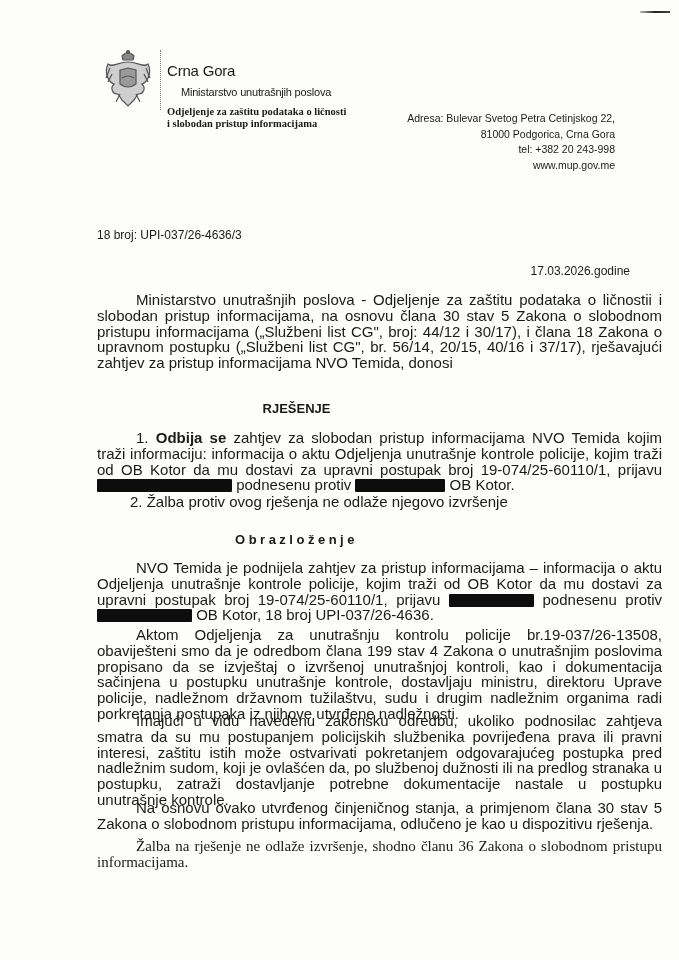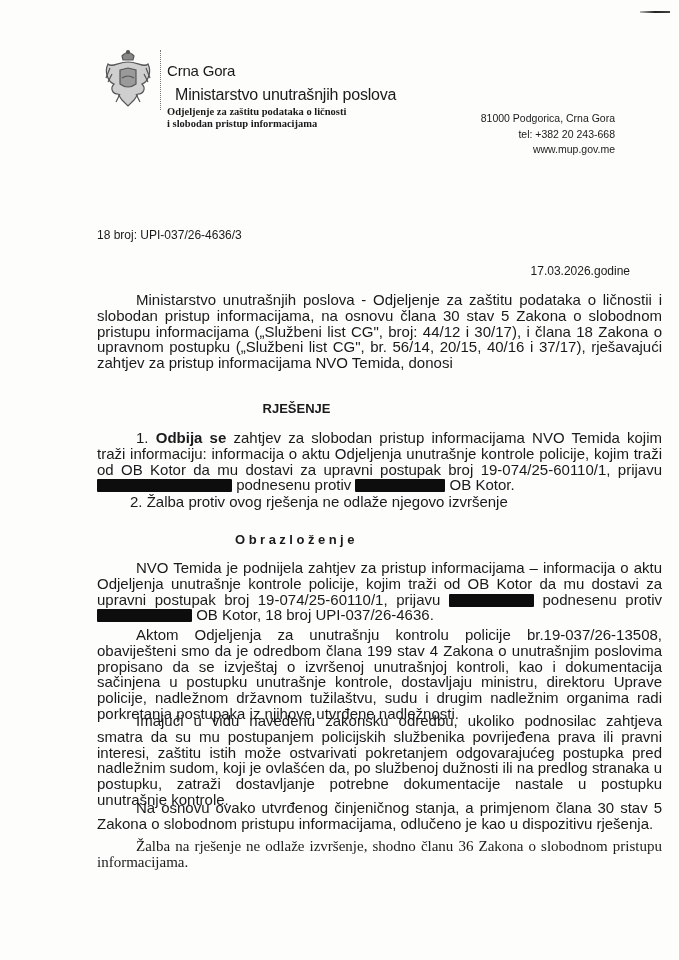--- a/index.html
+++ b/index.html
@@ -5,21 +5,21 @@
   html, body { margin:0; padding:0; }
   body {
     width:679px; height:960px; background:#fdfdfc; position:relative; overflow:hidden;
     font-family:"Liberation Sans", sans-serif; color:#1a1a1a;
   }
   .abs { position:absolute; }
   .scan-mark { left:640px; top:11px; width:30px; height:2px; background:linear-gradient(90deg,#bbb,#222 50%,#444); }
   .crest { left:100px; top:48px; width:56px; height:62px; }
   .vline { left:160px; top:50px; width:0; height:60px; border-left:1px dotted #777; }
   .hdr-country { left:167px; top:62px; font-size:15px; letter-spacing:-0.2px; }
-  .hdr-ministry { left:175px; top:86px; font-size:16px; letter-spacing:-0.2px; }
+  .hdr-ministry { left:181px; top:86px; font-size:11px; letter-spacing:-0.2px; }
   .hdr-dept { left:167px; top:106px; font-family:Liberation Serif, serif; font-weight:bold; font-size:10.5px; line-height:12px; }
   .addr { right:64px; top:111px; text-align:right; font-size:10.5px; line-height:15.5px; }
   .ref { left:97px; top:228px; font-size:12px;text-align:center; }
   .date { right:49px; top:264px; font-size:12px; }
   .body-text { font-size:15px; line-height:15.8px; text-align:justify; }
   .para { left:97px; width:565px; }
   .indent { text-indent:39px; }
   .heading { left:0; width:593px; text-align:center; font-size:13px; font-weight:bold; }
   .spaced { letter-spacing:3.5px; }
   .redact { display:inline-block; background:#0d0d0d; height:13px; vertical-align:-2px; border-radius:1px; }
@@ -47,22 +47,23 @@
 <div class="abs vline"></div>
 
 <div class="abs hdr-country">Crna Gora</div>
 <div class="abs hdr-ministry">Ministarstvo unutrašnjih poslova</div>
 <div class="abs hdr-dept">
   <div>Odjeljenje za zaštitu podataka o ličnosti</div>
   <div>i slobodan pristup informacijama</div>
 </div>
 
 <div class="abs addr">
+  <div>Adresa: Bulevar Svetog Petra Cetinjskog 22,</div>
   <div>81000 Podgorica, Crna Gora</div>
-  <div>tel: +382 20 243-668</div>
+  <div>tel: +382 20 243-998</div>
   <div>www.mup.gov.me</div>
 </div>
 
 <div class="abs ref">18 broj: UPI-037/26-4636/3</div>
 <div class="abs date">17.03.2026.godine</div>
 
 <div class="abs para body-text indent" style="top:292px;">Ministarstvo unutrašnjih poslova - Odjeljenje za zaštitu podataka o ličnostii i slobodan pristup informacijama, na osnovu člana 30 stav 5 Zakona o slobodnom pristupu informacijama („Službeni list CG", broj: 44/12 i 30/17), i člana 18 Zakona o upravnom postupku („Službeni list CG", br. 56/14, 20/15, 40/16 i 37/17), rješavajući zahtjev za pristup informacijama NVO Temida, donosi</div>
 
 <div class="abs heading" style="top:401px;">RJEŠENJE</div>
 

